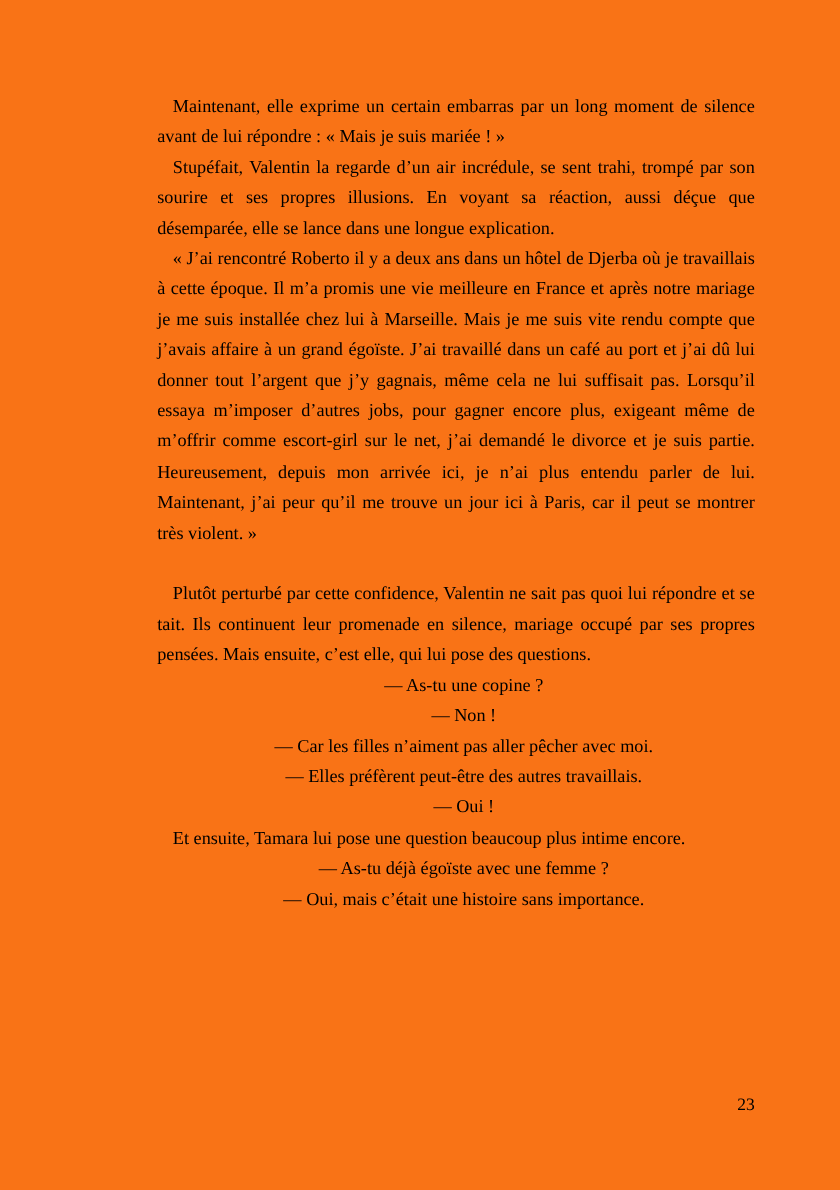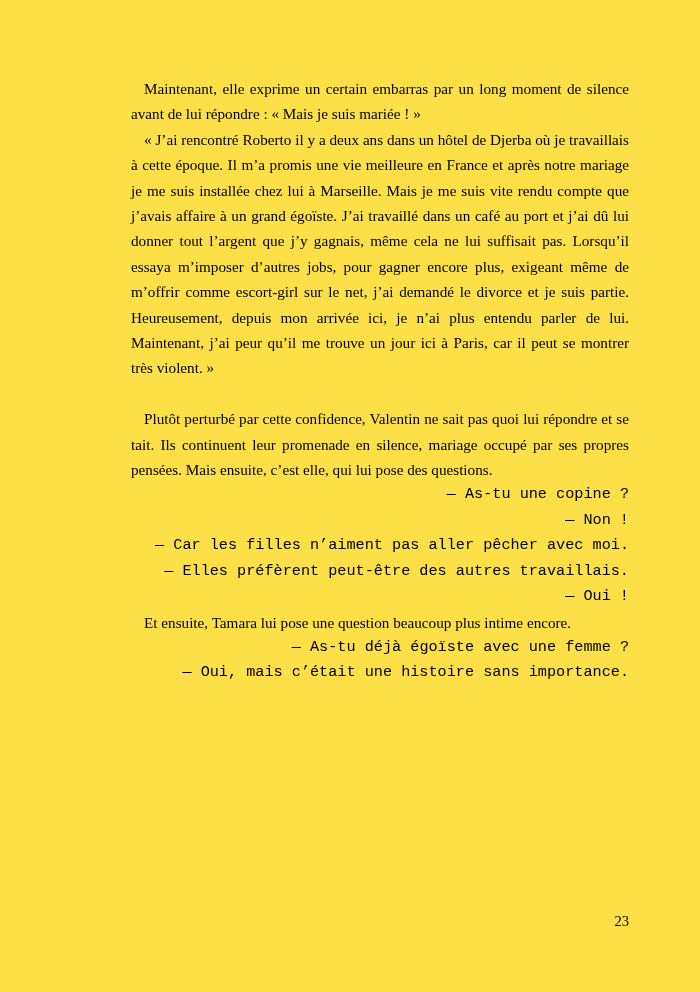--- a/index.html
+++ b/index.html
@@ -4,21 +4,21 @@
 <style>
   html, body {
     margin: 0;
     padding: 0;
     background: #ffffff;
   }
   .page {
     position: relative;
     width: 700px;
     height: 992px;
-    background: #fde047;
+    background: #f97316;
     overflow: hidden;
     font-family: "Liberation Serif", "DejaVu Serif", serif;
     color: #000000;
   }
   .text-column {
     position: absolute;
     left: 131px;
     top: 76px;
     width: 498px;
   }
@@ -28,24 +28,23 @@
     line-height: 25.4px;
     text-align: justify;
     text-justify: inter-word;
     hyphens: none;
     text-indent: 13px;
   }
   .dialogue {
     margin: 0;
     font-size: 15.2px;
     line-height: 25.4px;
-    text-align: right;
+    text-align: center;
     text-indent: 13px;
     white-space: nowrap;
-    font-family: Liberation Mono, monospace;
   }
   .spacer {
     height: 25.4px;
   }
   .page-number {
     position: absolute;
     right: 71px;
     top: 914px;
     font-size: 14.6px;
     line-height: 1;
@@ -55,20 +54,21 @@
 </style>
 </head>
 <body>
 
 <div class="page">
 
   <div class="text-column">
 
     <p class="para">Maintenant, elle exprime un certain embarras par un long moment de silence avant de lui répondre : « Mais je suis mariée ! »</p>
 
+    <p class="para">Stupéfait, Valentin la regarde d’un air incrédule, se sent trahi, trompé par son sourire et ses propres illusions. En voyant sa réaction, aussi déçue que désemparée, elle se lance dans une longue explication.</p>
 
     <p class="para">« J’ai rencontré Roberto il y a deux ans dans un hôtel de Djerba où je travaillais à cette époque. Il m’a promis une vie meilleure en France et après notre mariage je me suis installée chez lui à Marseille. Mais je me suis vite rendu compte que j’avais affaire à un grand égoïste. J’ai travaillé dans un café au port et j’ai dû lui donner tout l’argent que j’y gagnais, même cela ne lui suffisait pas. Lorsqu’il essaya m’imposer d’autres jobs, pour gagner encore plus, exigeant même de m’offrir comme escort-girl sur le net, j’ai demandé le divorce et je suis partie. Heureusement, depuis mon arrivée ici, je n’ai plus entendu parler de lui. Maintenant, j’ai peur qu’il me trouve un jour ici à Paris, car il peut se montrer très violent. »</p>
 
     <div class="spacer"></div>
 
     <p class="para">Plutôt perturbé par cette confidence, Valentin ne sait pas quoi lui répondre et se tait. Ils continuent leur promenade en silence, mariage occupé par ses propres pensées. Mais ensuite, c’est elle, qui lui pose des questions.</p>
 
     <p class="dialogue">— As-tu une copine ?</p>
 
     <p class="dialogue">— Non !</p>

